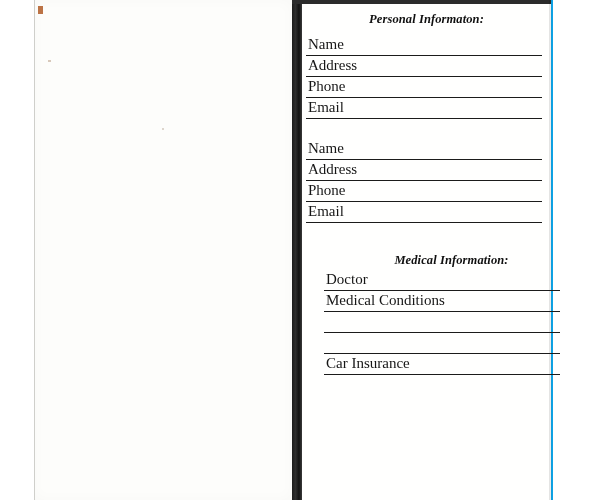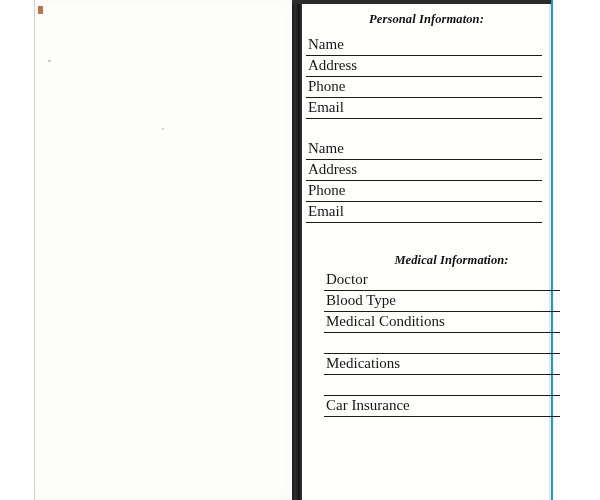--- a/index.html
+++ b/index.html
@@ -207,33 +207,25 @@
     </div>
 
     <div class="section-title" style="position:absolute; left:0; top:253px; width:203px;padding-left:48px;">Medical Information:</div>
 
     <div style="position:absolute; left:0; top:270px; width:249px;margin-left:18px;">
       <div class="field">
         <span class="field-label">Doctor</span>
         <span class="rule"></span>
       </div>
       <div class="field">
-        <span class="field-label">Blood Type</span>
-        <span class="rule"></span>
-      </div>
-      <div class="field">
         <span class="field-label">Medical Conditions</span>
         <span class="rule"></span>
       </div>
       <div class="field">
         <span class="field-label"></span>
-        <span class="rule"></span>
-      </div>
-      <div class="field">
-        <span class="field-label">Medications</span>
         <span class="rule"></span>
       </div>
       <div class="field">
         <span class="field-label"></span>
         <span class="rule"></span>
       </div>
       <div class="field">
         <span class="field-label">Car Insurance</span>
         <span class="rule"></span>
       </div>

